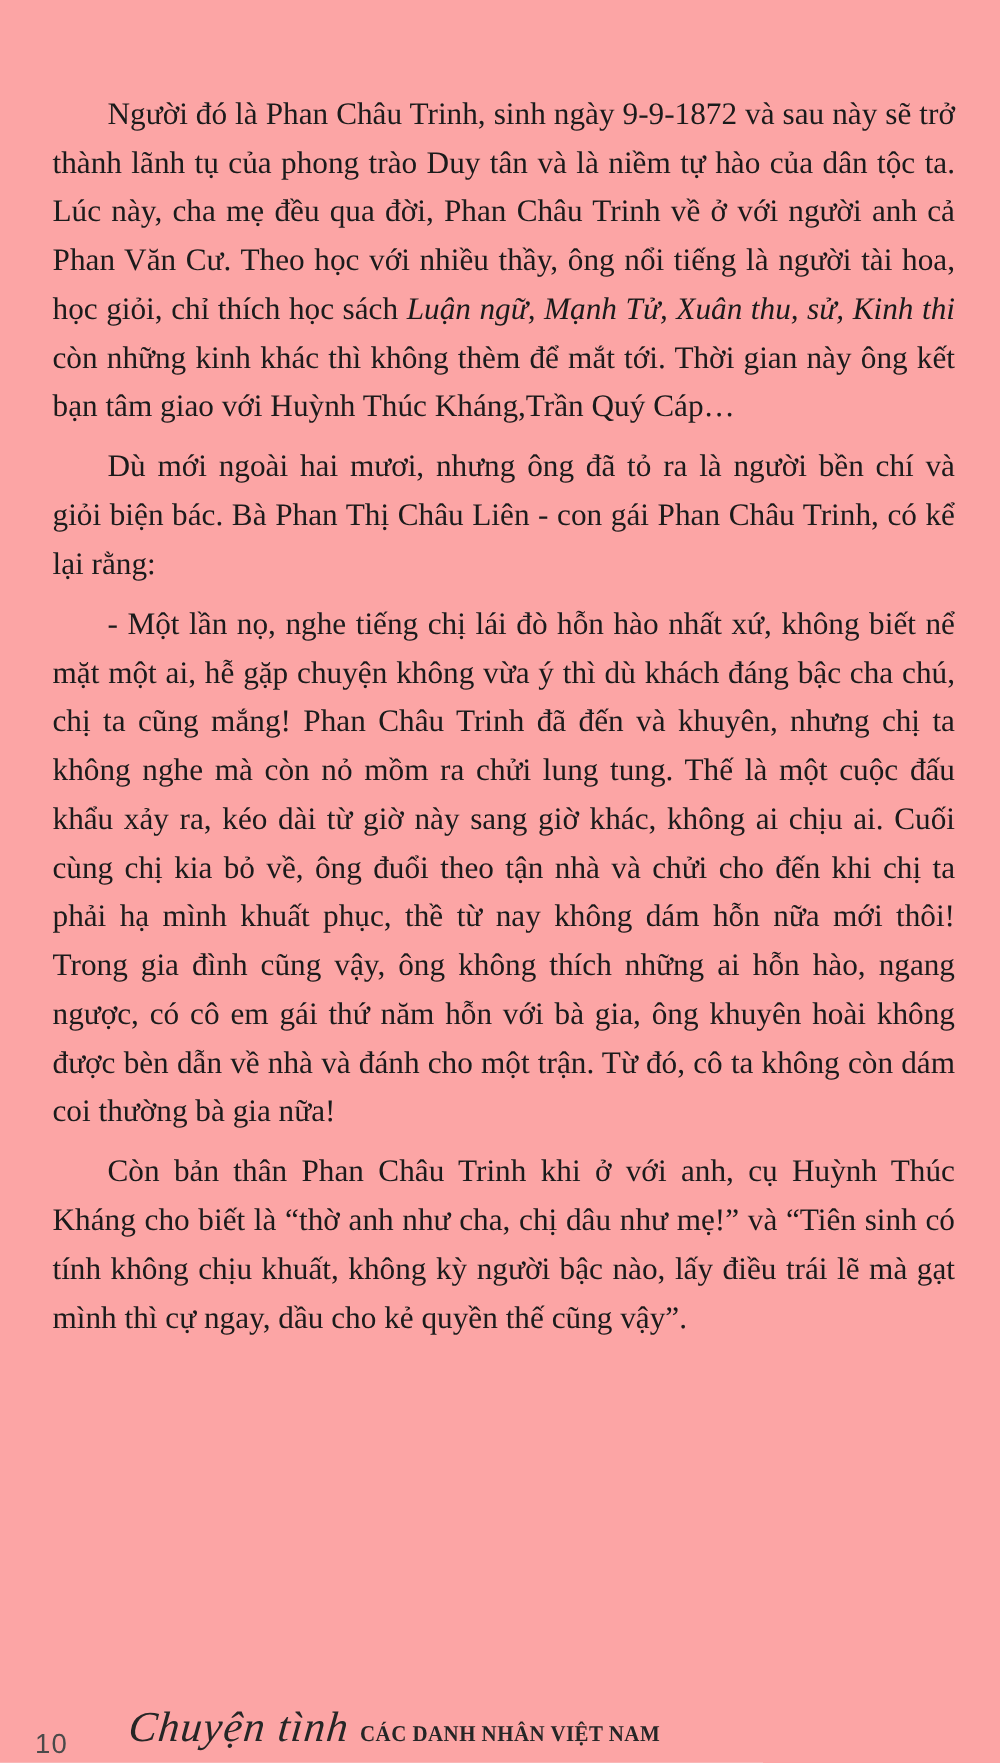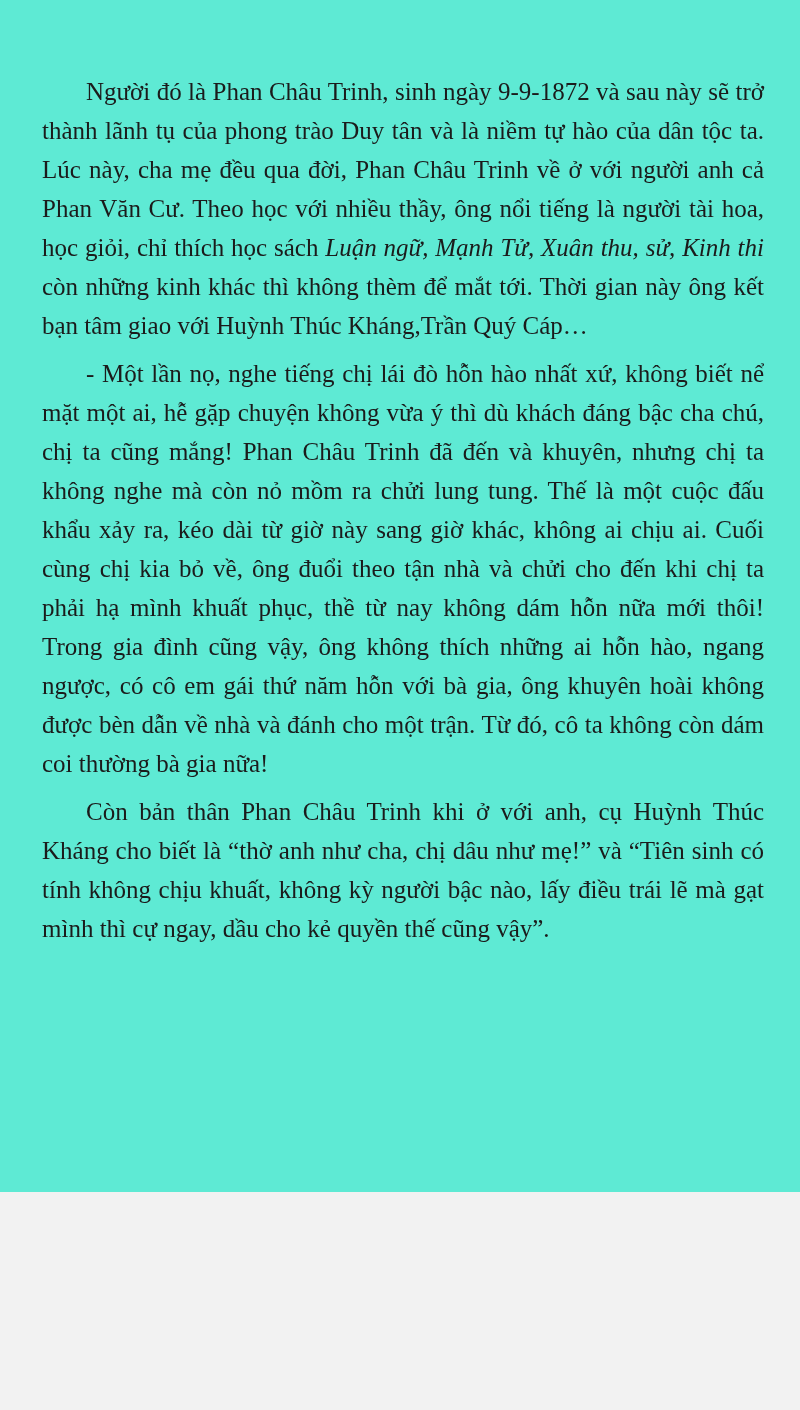--- a/index.html
+++ b/index.html
@@ -8,22 +8,22 @@
   }
   body {
     width: 800px;
     height: 1410px;
     background: #f2f2f2;
     font-family: "Liberation Serif", serif;
   }
   .page {
     position: relative;
     width: 800px;
-    height: 1192px;
-    background: #5eead4;
+    height: 1410px;
+    background: #fca5a5;
     overflow: hidden;
   }
   .text-block {
     position: absolute;
     left: 42px;
     top: 72px;
     width: 722px;
     color: #1b1b1b;
     font-size: 25px;
     line-height: 39px;
@@ -82,20 +82,21 @@
   }
 </style>
 </head>
 <body>
 
 <div class="page">
 
   <div class="text-block">
 
   <p><span>Người đó là Phan Châu Trinh, sinh ngày 9-9-1872 và sau này sẽ trở thành lãnh tụ của phong trào Duy tân và là niềm tự hào của dân tộc ta. Lúc này, cha mẹ đều qua đời, Phan Châu Trinh về ở với người anh cả Phan Văn Cư. Theo học với nhiều thầy, ông nổi tiếng là người tài hoa, học giỏi, chỉ thích học sách </span><span class="italic">Luận ngữ, Mạnh Tử, Xuân thu, sử, Kinh thi</span><span> còn những kinh khác thì không thèm để mắt tới. Thời gian này ông kết bạn tâm giao với Huỳnh Thúc Kháng,Trần Quý Cáp…</span></p>
+      <p><span>Dù mới ngoài hai mươi, nhưng ông đã tỏ ra là người bền chí và giỏi biện bác. Bà Phan Thị Châu Liên - con gái Phan Châu Trinh, có kể lại rằng:</span></p>
       <p><span>- Một lần nọ, nghe tiếng chị lái đò hỗn hào nhất xứ, không biết nể mặt một ai, hễ gặp chuyện không vừa ý thì dù khách đáng bậc cha chú, chị ta cũng mắng! Phan Châu Trinh đã đến và khuyên, nhưng chị ta không nghe mà còn nỏ mồm ra chửi lung tung. Thế là một cuộc đấu khẩu xảy ra, kéo dài từ giờ này sang giờ khác, không ai chịu ai. Cuối cùng chị kia bỏ về, ông đuổi theo tận nhà và chửi cho đến khi chị ta phải hạ mình khuất phục, thề từ nay không dám hỗn nữa mới thôi! Trong gia đình cũng vậy, ông không thích những ai hỗn hào, ngang ngược, có cô em gái thứ năm hỗn với bà gia, ông khuyên hoài không được bèn dẫn về nhà và đánh cho một trận. Từ đó, cô ta không còn dám coi thường bà gia nữa!</span></p>
       <p><span>Còn bản thân Phan Châu Trinh khi ở với anh, cụ Huỳnh Thúc Kháng cho biết là “thờ anh như cha, chị dâu như mẹ!” và “Tiên sinh có tính không chịu khuất, không kỳ người bậc nào, lấy điều trái lẽ mà gạt mình thì cự ngay, dầu cho kẻ quyền thế cũng vậy”.</span></p>
     </div>
 
   <div class="footer">
     <div class="page-number">10</div>
     <div class="footer-title">
       <span class="footer-script">Chuyện tình</span>
       <span class="footer-caps">CÁC DANH NHÂN VIỆT NAM</span>
     </div>

